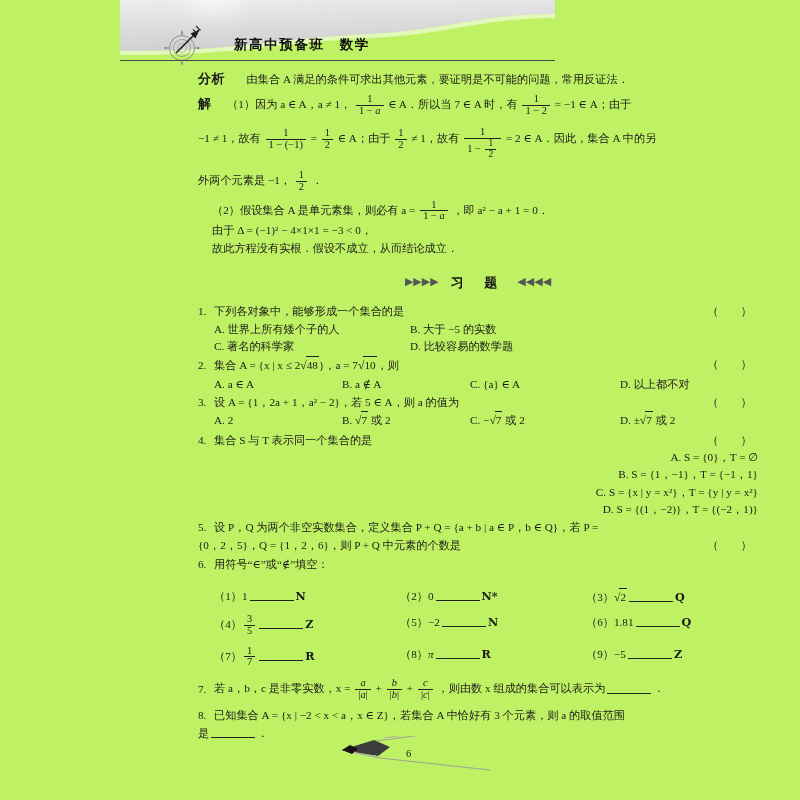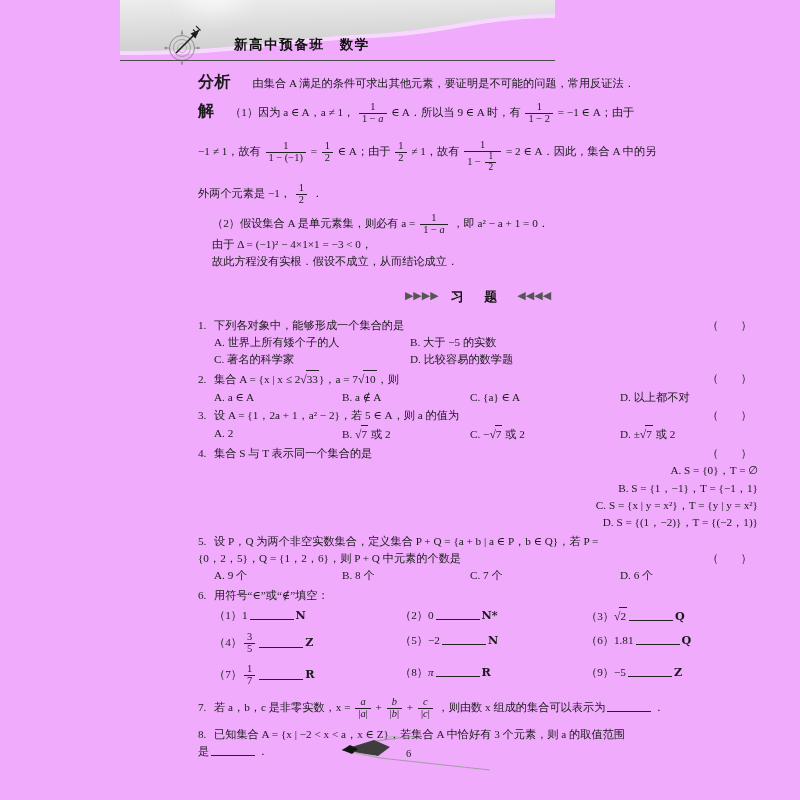--- a/index.html
+++ b/index.html
@@ -14,21 +14,21 @@
     color: #1a1a1a;
     position: relative;
     overflow: hidden;
   }
 
   
   #page {
     position: absolute;
     left: 0; top: 0;
     width: 800px; height: 800px;
-    background: #f0abfc;
+    background: #bef264;
   }
 
   
   #header {
     position: absolute;
     left: 120px;
     top: 0;
     width: 435px;
     height: 62px;
   }
@@ -71,22 +71,22 @@
     left: 198px;
     top: 70px;
     width: 560px;
     font-size: 11.2px;
     line-height: 1.55;
   }
   .blk { margin: 0 0 1px 0; }
   .line { white-space: nowrap; }
   .lbl {
     font-weight: bold;
-    font-family: Liberation Sans, sans-serif;
-    font-size: 16px;
+    font-family: Liberation Mono, monospace;
+    font-size: 13px;
     letter-spacing: .5px;
   }
   .ind1 { padding-left: 14px; }
 
   
   .mi { font-style: italic; font-family: "Liberation Serif", serif; }
   .mn { font-family: "Liberation Serif", serif; }
   .frac {
     display: inline-block;
     vertical-align: -0.55em;
@@ -135,29 +135,29 @@
     flex: 0 0 16px;
     font-family: "Liberation Serif", serif;
   }
   .q-body { flex: 1 1 auto; }
   .paren {
     position: absolute;
     right: 6px;
     font-family: "Liberation Serif", serif;
     letter-spacing: 0;
   }
-  .opts { display: flex; padding-left: 16px; }
+  .opts { display: flex; padding-left: 16px; align-items: center; }
   .opt { flex: 0 0 auto; }
   .opt.w1 { width: 128px; }
   .opt.w2 { width: 128px; }
   .opt.w3 { width: 150px; }
   .optstack { padding-left: 16px; }
   .optstack > div { margin-bottom: 0px; text-align: right; }
 
-  .fillrow { display: flex; padding-left: 16px; margin-top: 3px; }
+  .fillrow { display: flex; padding-left: 16px; margin-top: 15px; }
   .fillcell { flex: 0 0 auto; width: 186px; white-space: nowrap; }
   .blank {
     display: inline-block;
     border-bottom: 1px solid #222;
     width: 44px;
     height: .92em;
     margin: 0 2px;
     vertical-align: -1px;
   }
   .bb { font-weight: bold; font-family: "DejaVu Serif", serif; }
@@ -238,26 +238,26 @@
         <span>由集合 A 满足的条件可求出其他元素，要证明是不可能的问题，常用反证法．</span>
       </div>
     </div>
 
     <div class="blk" style="margin-top:4px">
       <div class="line">
         <span class="lbl">解</span>
         <span style="display:inline-block;width:10px"></span>
         <span>（1）因为 a ∈ A，a ≠ 1，</span>
         <span class="frac"><span class="num mn">1</span><span class="den mn">1 − <span class="mi">a</span></span></span>
-        <span>∈ A．所以当 9 ∈ A 时，有</span>
+        <span>∈ A．所以当 7 ∈ A 时，有</span>
         <span class="frac"><span class="num mn">1</span><span class="den mn">1 − 2</span></span>
         <span>= −1 ∈ A；由于</span>
       </div>
 
-      <div class="line" style="margin-top:16px">
+      <div class="line" style="margin-top:10px">
         <span>−1 ≠ 1，故有</span>
         <span class="frac"><span class="num mn">1</span><span class="den mn">1 − (−1)</span></span>
         <span>=</span>
         <span class="frac"><span class="num mn">1</span><span class="den mn">2</span></span>
         <span>∈ A；由于</span>
         <span class="frac"><span class="num mn">1</span><span class="den mn">2</span></span>
         <span>≠ 1，故有</span>
         <span class="frac" style="vertical-align:-0.95em">
           <span class="num mn">1</span>
           <span class="den mn">1 − <span class="frac" style="vertical-align:-0.5em;font-size:.9em"><span class="num">1</span><span class="den">2</span></span></span>
@@ -297,21 +297,21 @@
       <div class="opts">
         <span class="opt w1" style="width:196px">C. 著名的科学家</span>
         <span class="opt">D. 比较容易的数学题</span>
       </div>
     </div>
 
     <div class="q">
       <div class="q-row">
         <span class="q-num">2.</span>
         <span class="q-body">
-          <span>集合 A = {x | x ≤ 2</span><span class="sqrt"><span class="rad">√</span><span class="bar">33</span></span><span>}，a = 7</span><span class="sqrt"><span class="rad">√</span><span class="bar">10</span></span><span>，则</span>
+          <span>集合 A = {x | x ≤ 2</span><span class="sqrt"><span class="rad">√</span><span class="bar">48</span></span><span>}，a = 7</span><span class="sqrt"><span class="rad">√</span><span class="bar">10</span></span><span>，则</span>
         </span>
         <span class="paren">（　　）</span>
       </div>
       <div class="opts">
         <span class="opt w1">A. a ∈ A</span>
         <span class="opt w2">B. a ∉ A</span>
         <span class="opt w3">C. {a} ∈ A</span>
         <span class="opt">D. 以上都不对</span>
       </div>
     </div>
@@ -346,26 +346,20 @@
 
     <div class="q">
       <div class="q-row">
         <span class="q-num">5.</span>
         <span class="q-body">设 P，Q 为两个非空实数集合，定义集合 P + Q = {a + b | a ∈ P，b ∈ Q}，若 P =</span>
       </div>
       <div class="q-row" style="position:relative">
         <span class="q-num"></span>
         <span class="q-body" style="margin-left:-16px">{0，2，5}，Q = {1，2，6}，则 P + Q 中元素的个数是</span>
         <span class="paren">（　　）</span>
-      </div>
-      <div class="opts">
-        <span class="opt w1">A. 9 个</span>
-        <span class="opt w2">B. 8 个</span>
-        <span class="opt w3">C. 7 个</span>
-        <span class="opt">D. 6 个</span>
       </div>
     </div>
 
     <div class="q" style="margin-top:2px">
       <div class="q-row">
         <span class="q-num">6.</span>
         <span class="q-body">用符号“∈”或“∉”填空：</span>
       </div>
 
       <div class="fillrow">

